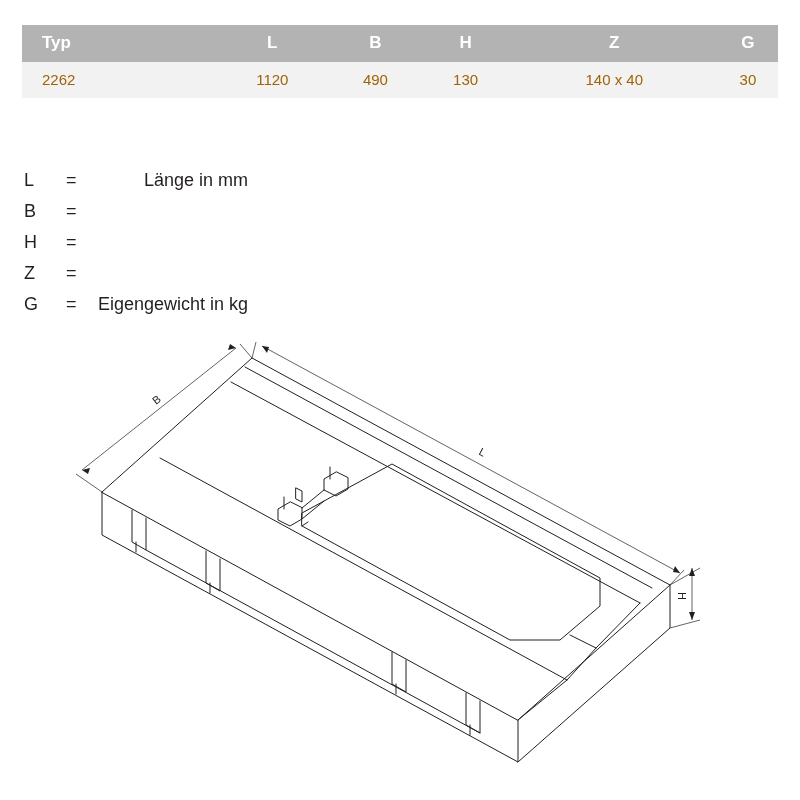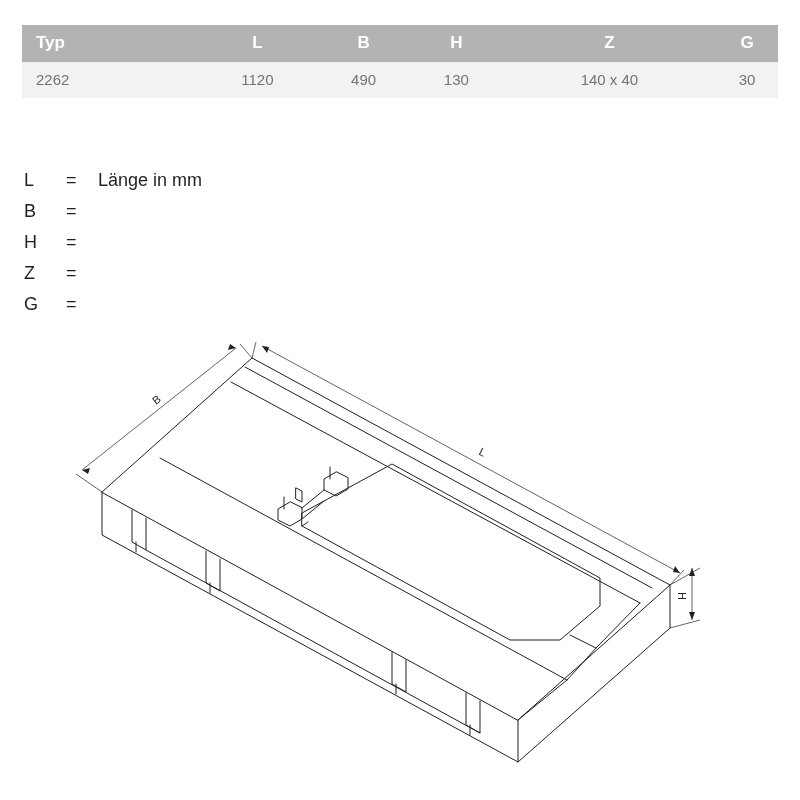--- a/index.html
+++ b/index.html
@@ -29,26 +29,26 @@
     color: #ffffff;
     font-size: 17px;
     font-weight: bold;
     padding: 8px 0 9px 0;
     text-align: center;
     border: none;
   }
   .spec-table th.first,
   .spec-table td.first {
     text-align: left;
-    padding-left: 14px;
+    padding-left: 20px;
     margin-top: 48px;
   }
   .spec-table td {
     background: #f2f2f2;
-    color: #737373;
+    color: #a16207;
     font-size: 15px;
     padding: 9px 0 10px 0;
     text-align: center;
     border-bottom: 1px solid #ffffff;
   }
 
   
   .legend {
     position: absolute;
     left: 24px;
@@ -130,20 +130,21 @@
     <span class="legend-key">H</span>
     <span class="legend-eq">=</span>
   </div>
   <div class="legend-row">
     <span class="legend-key">Z</span>
     <span class="legend-eq">=</span>
   </div>
   <div class="legend-row">
     <span class="legend-key">G</span>
     <span class="legend-eq">=</span>
+    <span class="legend-text">Eigengewicht in kg</span>
   </div>
 </div>
 
 <div class="drawing">
   <svg width="730" height="450" viewBox="0 0 730 450" xmlns="http://www.w3.org/2000/svg">
     <g fill="none" stroke="#231f20" stroke-width="1" stroke-linejoin="round" stroke-linecap="round">
 
       <path d="M 62 162 L 212 28 L 630 255 L 478 390 Z"></path>
 
       <path d="M 62 162 L 62 205 L 478 432 L 478 390"></path>

